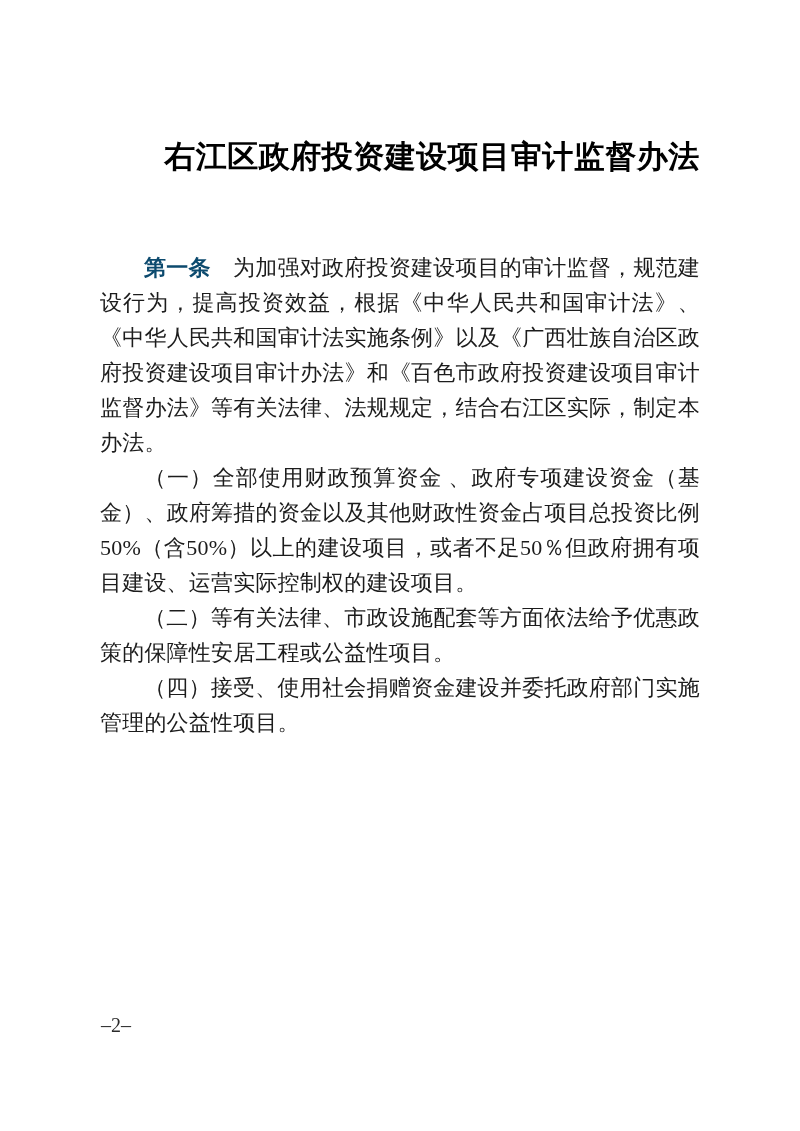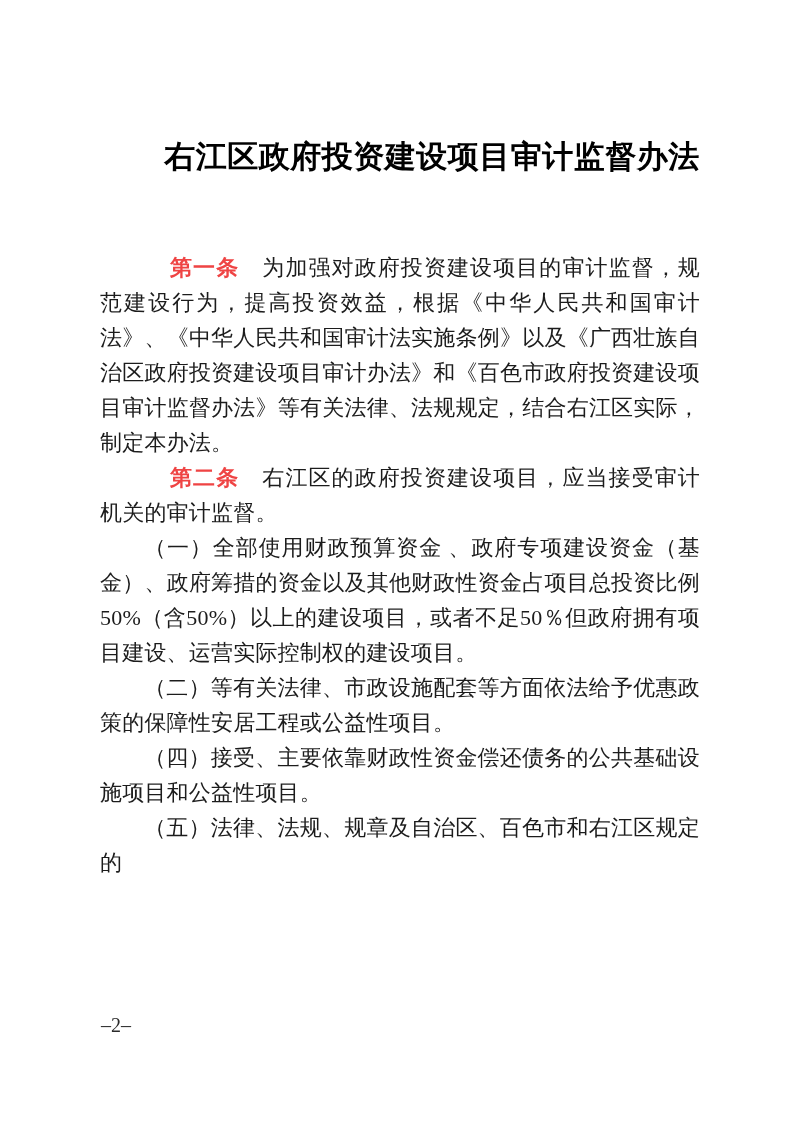--- a/index.html
+++ b/index.html
@@ -45,22 +45,21 @@
     text-justify: inter-character;
     letter-spacing: 0.2px;
   }
   .para {
     margin: 0;
     text-indent: 2em;
   }
   .para .article-label {
     font-family: "Liberation Sans", "DejaVu Sans", sans-serif;
     font-weight: 700;
-    color: #ef4444;
-    margin-left: 26px;
+    color: #0c4a6e;
   }
   .page-number {
     position: absolute;
     left: 101px;
     top: 1013px;
     font-size: 20px;
     line-height: 24px;
     color: #2a2a2a;
     font-family: "Liberation Serif", "DejaVu Serif", serif;
   }
@@ -69,22 +68,20 @@
 <body>
 
 <div class="page">
 
   <h1 class="doc-title">
     <span class="title-line">右江区政府投资建设项目审计监督办法</span>
   </h1>
 
   <div class="doc-body">
     <p class="para"><span class="article-label">第一条</span><span>　为加强对政府投资建设项目的审计监督，规范建设行为，提高投资效益，根据《中华人民共和国审计法》、《中华人民共和国审计法实施条例》以及《广西壮族自治区政府投资建设项目审计办法》和《百色市政府投资建设项目审计监督办法》等有关法律、法规规定，结合右江区实际，制定本办法。</span></p>
-    <p class="para"><span class="article-label">第二条</span><span>　右江区的政府投资建设项目，应当接受审计机关的审计监督。</span></p>
     <p class="para"><span>（一）全部使用财政预算资金 、政府专项建设资金（基金）、政府筹措的资金以及其他财政性资金占项目总投资比例50%（含50%）以上的建设项目，或者不足50％但政府拥有项目建设、运营实际控制权的建设项目。</span></p>
     <p class="para"><span>（二）等有关法律、市政设施配套等方面依法给予优惠政策的保障性安居工程或公益性项目。</span></p>
-    <p class="para"><span>（四）接受、主要依靠财政性资金偿还债务的公共基础设施项目和公益性项目。</span></p>
-    <p class="para"><span>（五）法律、法规、规章及自治区、百色市和右江区规定的</span></p>
+    <p class="para"><span>（四）接受、使用社会捐赠资金建设并委托政府部门实施管理的公益性项目。</span></p>
   </div>
 
   <div class="page-number">–2–</div>
 
 </div>
 
 </body></html>

